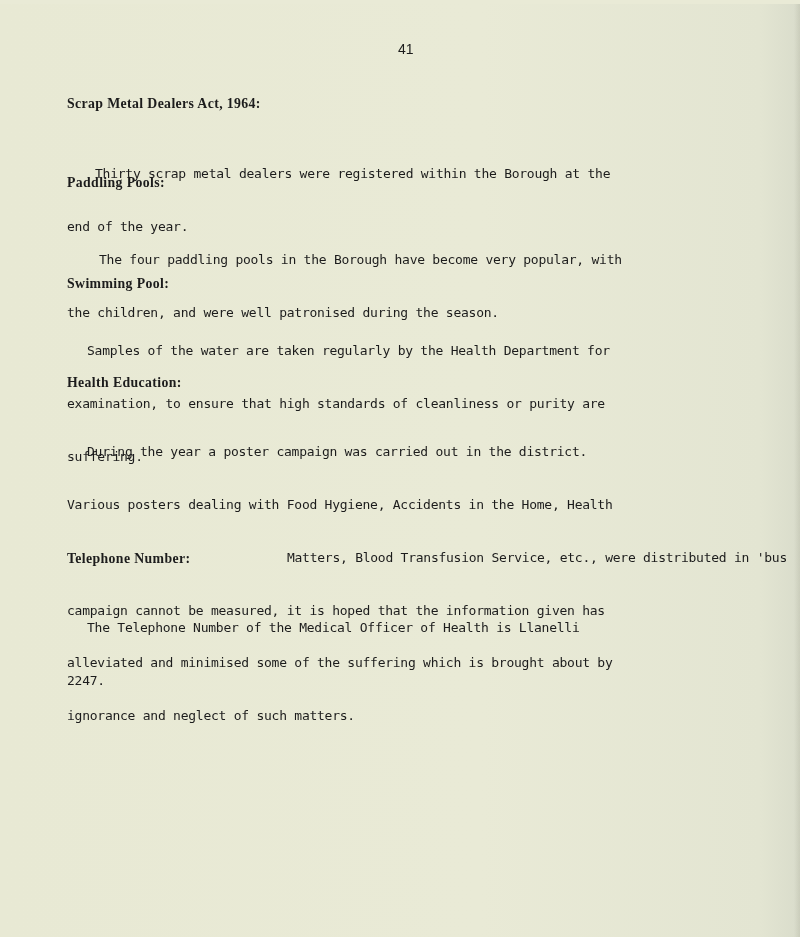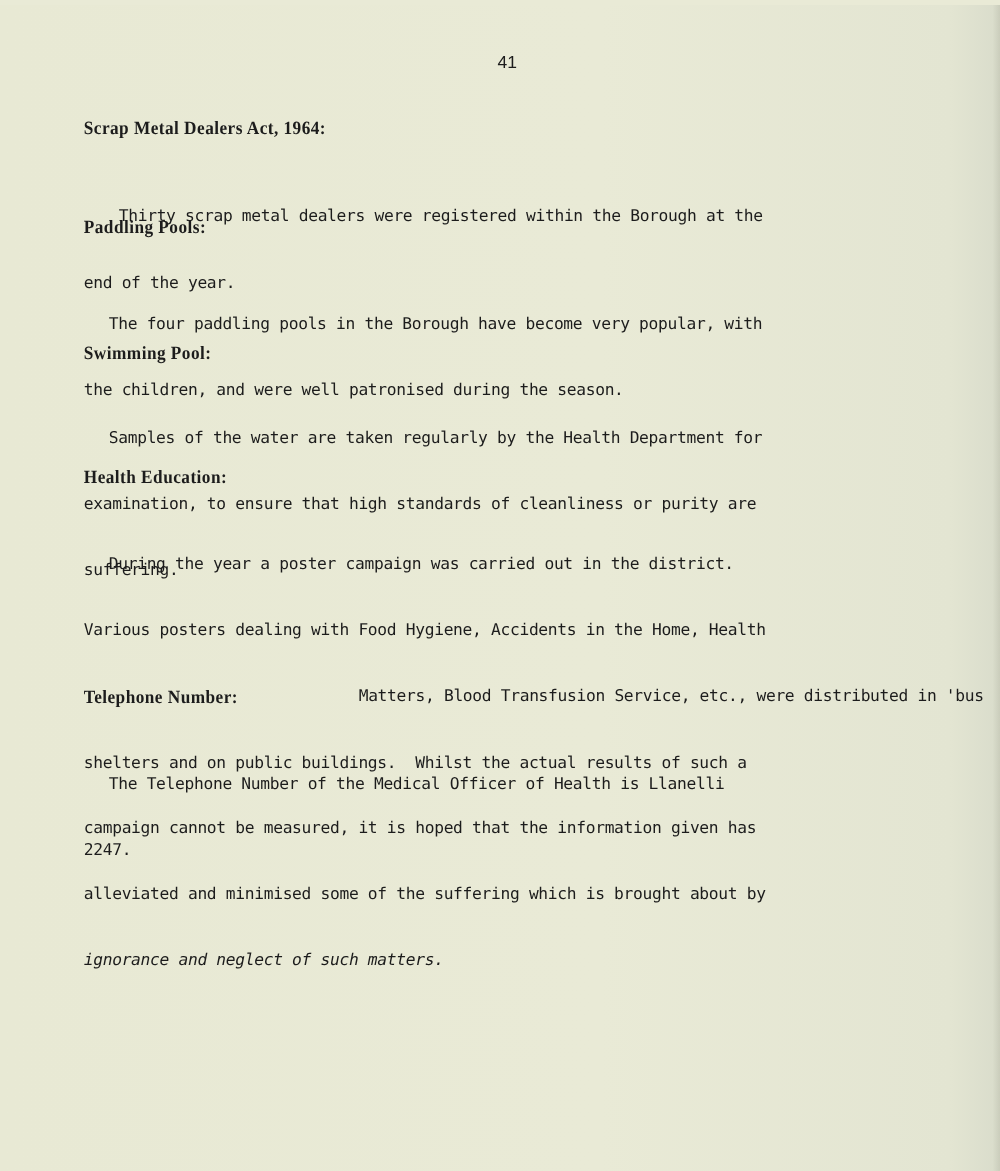--- a/index.html
+++ b/index.html
@@ -68,40 +68,39 @@
   <div class="page-number">41</div>
 
   <div class="heading" style="top:91px;">Scrap Metal Dealers Act, 1964:</div>
   <div class="para" style="top:126px;">
     <span class="line" style="margin-left:8px;">Thirty scrap metal dealers were registered within the Borough at the</span>
     <span class="line" style="margin-left:-20px;">end of the year.</span>
   </div>
 
   <div class="heading" style="top:170px;">Paddling Pools:</div>
   <div class="para" style="top:212px;">
-    <span class="line" style="margin-left:0px;">The four paddling pools in the Borough have become very popular, with</span>
+    <span class="line" style="margin-left:12px;">The four paddling pools in the Borough have become very popular, with</span>
     <span class="line" style="margin-left:-20px;">the children, and were well patronised during the season.</span>
   </div>
 
   <div class="heading" style="top:271px;">Swimming Pool:</div>
   <div class="para" style="top:303px;">
     <span class="line" style="margin-left:0px;">Samples of the water are taken regularly by the Health Department for</span>
     <span class="line" style="margin-left:-20px;">examination, to ensure that high standards of cleanliness or purity are</span>
     <span class="line" style="margin-left:-20px;">suffering.</span>
   </div>
 
   <div class="heading" style="top:370px;">Health Education:</div>
   <div class="para" style="top:404px;">
     <span class="line" style="margin-left:0px;">During the year a poster campaign was carried out in the district.</span>
     <span class="line" style="margin-left:-20px;">Various posters dealing with Food Hygiene, Accidents in the Home, Health</span>
     <span class="line" style="margin-left:-20px;text-align:right;">Matters, Blood Transfusion Service, etc., were distributed in 'bus</span>
-    <span class="line" style="margin-left:-20px;">shelters and on public buildings.  Whilst the actual results of such a</span>
     <span class="line" style="margin-left:-20px;">campaign cannot be measured, it is hoped that the information given has</span>
     <span class="line" style="margin-left:-20px;">alleviated and minimised some of the suffering which is brought about by</span>
-    <span class="line" style="margin-left:-20px;font-style:italic;">ignorance and neglect of such matters.</span>
+    <span class="line" style="margin-left:-20px;">ignorance and neglect of such matters.</span>
   </div>
 
   <div class="heading" style="top:546px;">Telephone Number:</div>
   <div class="para" style="top:580px;">
     <span class="line" style="margin-left:0px;">The Telephone Number of the Medical Officer of Health is Llanelli</span>
     <span class="line" style="margin-left:-20px;">2247.</span>
   </div>
 </div>
 
 </body></html>

